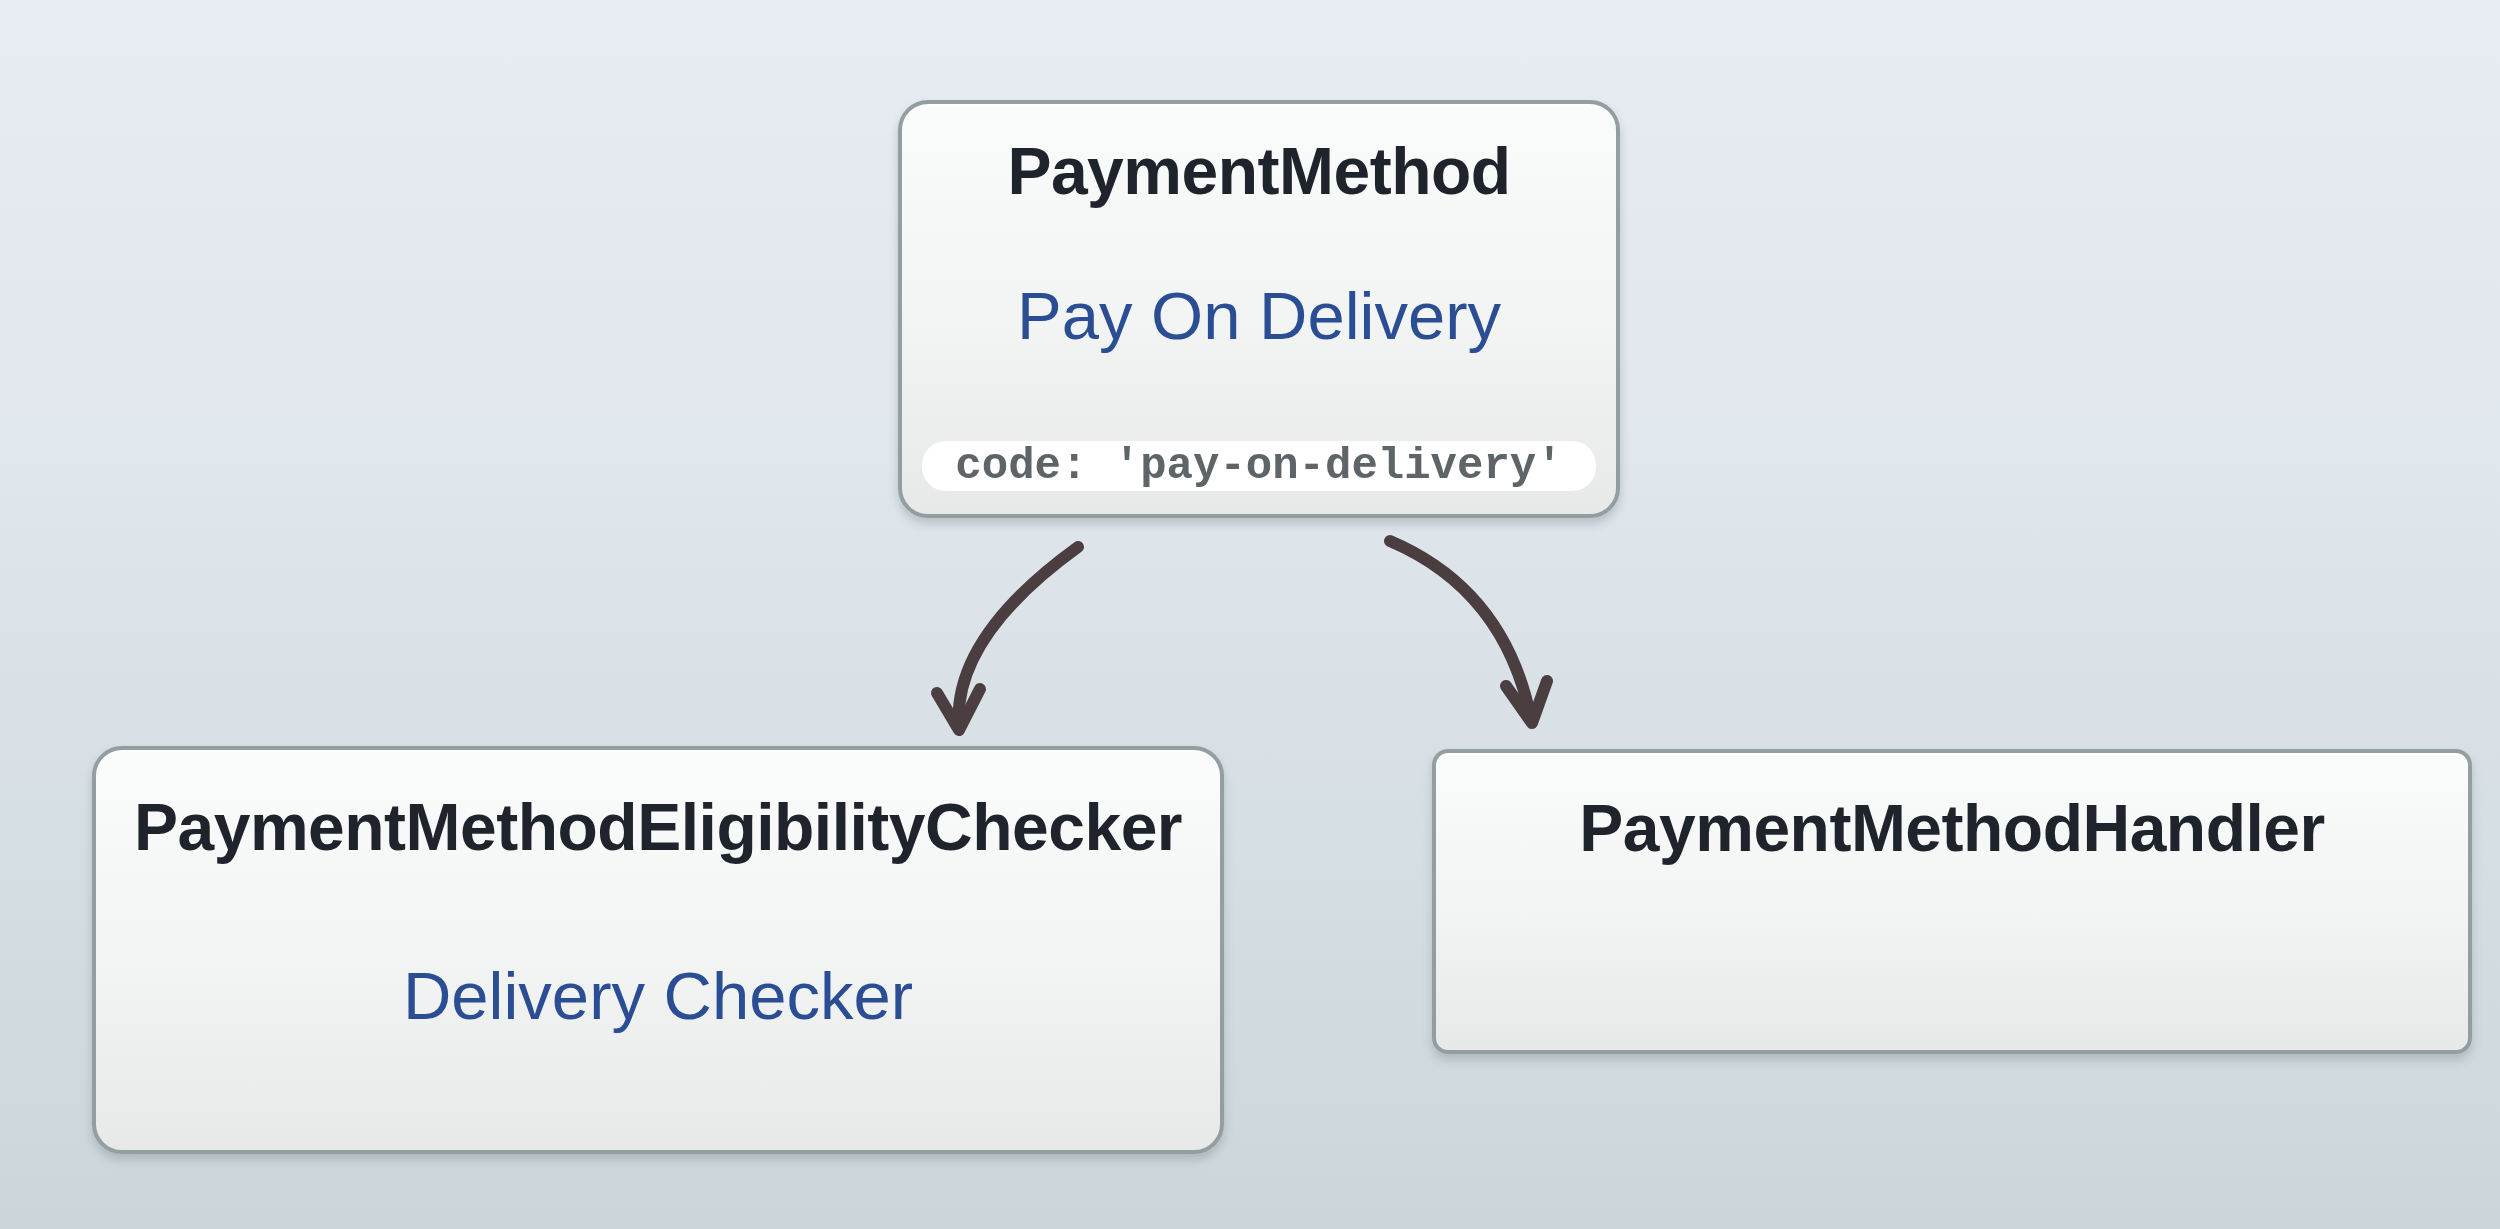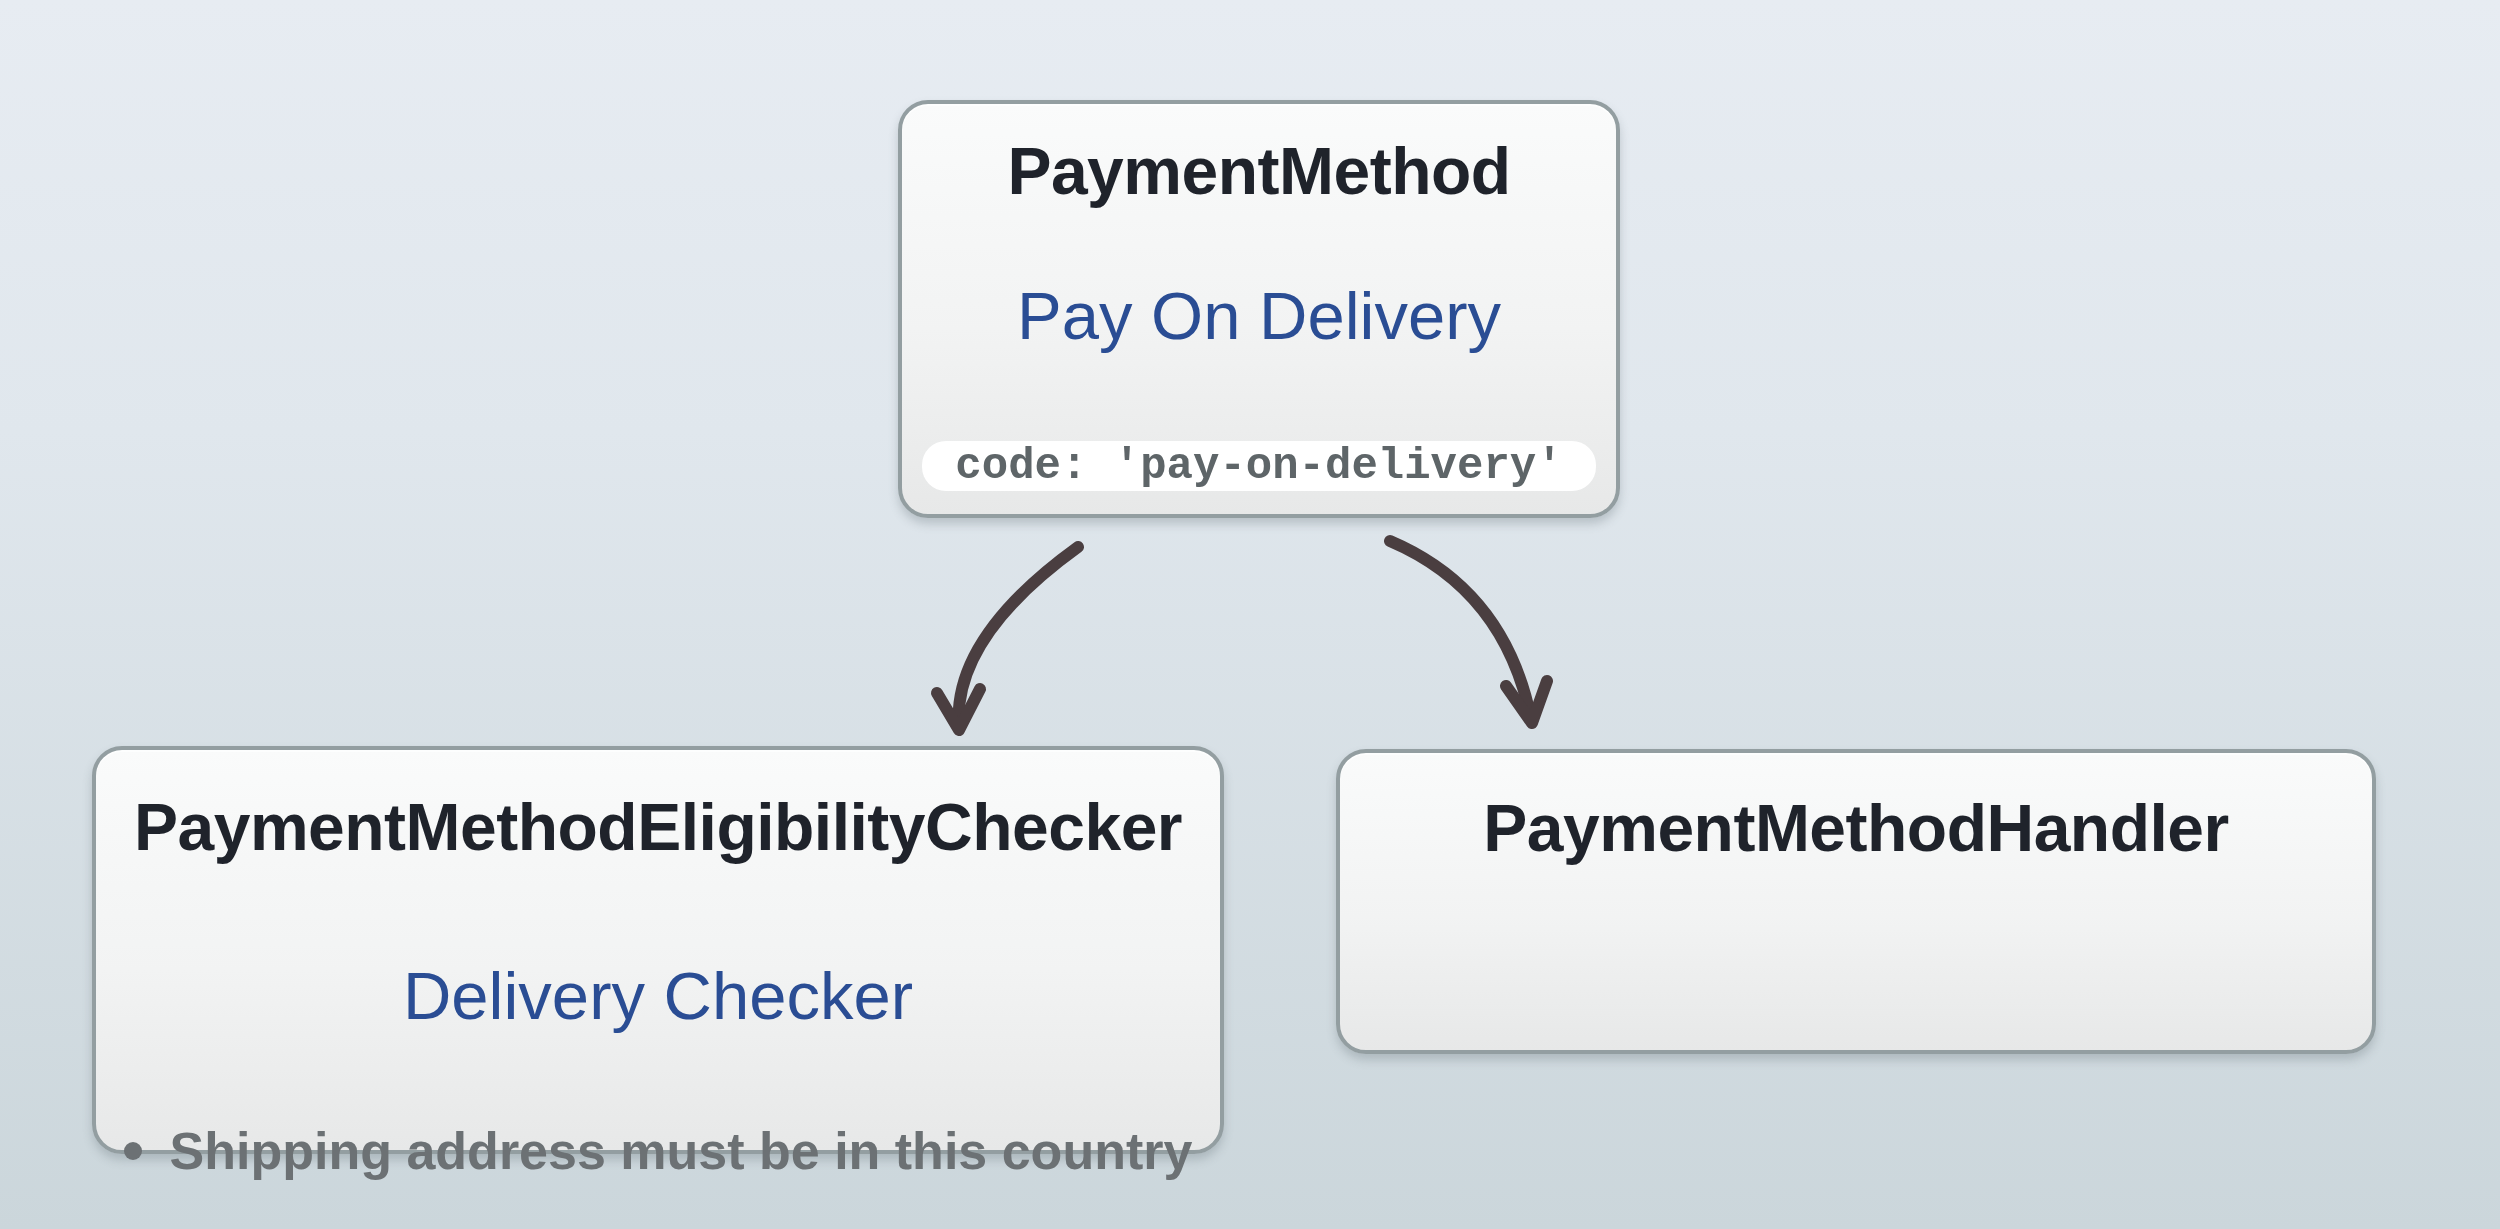--- a/index.html
+++ b/index.html
@@ -93,21 +93,21 @@
     background: var(--bullet-color);
     flex: 0 0 auto;
   }
   .bullet-text {
     font-size: 52px;
     font-weight: bold;
     line-height: 1;
     color: var(--bullet-color);
   }
 
-  #node-handler { left: 1336px; top: 749px; width: 1040px; height: 305px; padding: 42px 20px 0; }
+  #node-handler { left: 1432px; top: 749px; width: 1040px; height: 305px; padding: 42px 20px 0; border-radius: 16px; }
   #node-handler .node-subtitle { margin-top: 64px; }
 
   .arrows {
     position: absolute;
     left: 0; top: 0;
     width: 2500px;
     height: 1229px;
     pointer-events: none;
   }
   .arrows path {
@@ -138,23 +138,19 @@
     <div class="node-title">PaymentMethod</div>
     <div class="node-subtitle">Pay On Delivery</div>
     <div class="code-pill">
       <span class="code-text">code: 'pay-on-delivery'</span>
     </div>
   </div>
 
   <div class="node" id="node-eligibility-checker">
     <div class="node-title">PaymentMethodEligibilityChecker</div>
     <div class="node-subtitle">Delivery Checker</div>
-    <div class="bullet-row">
-      <span class="bullet-dot"></span>
-      <span class="bullet-text">Shipping address must be in this country</span>
-    </div>
   </div>
 
   <div class="node" id="node-handler">
     <div class="node-title">PaymentMethodHandler</div>
   </div>
 
 </div>
 
 </body></html>

